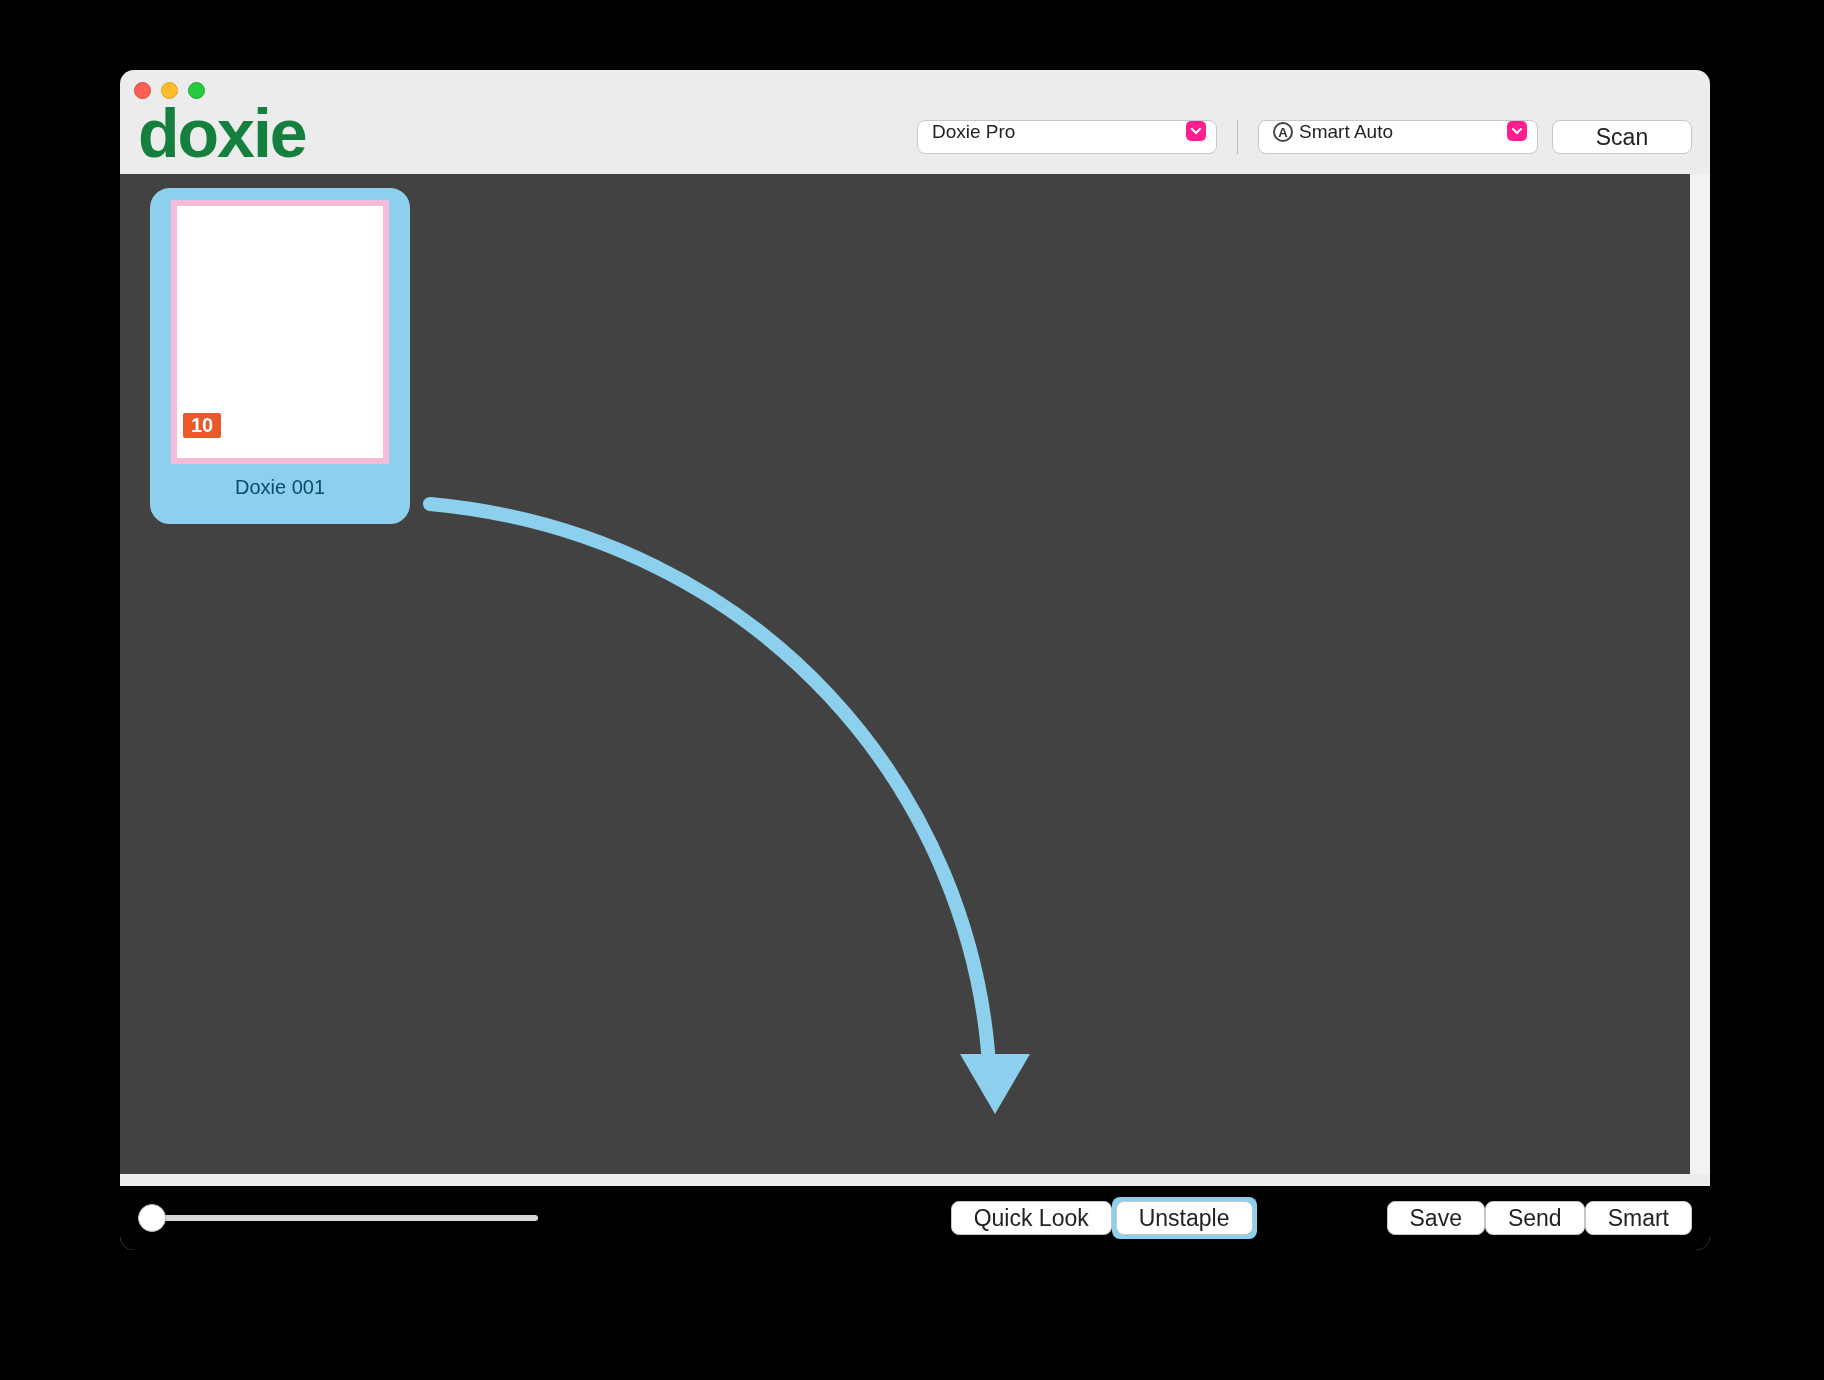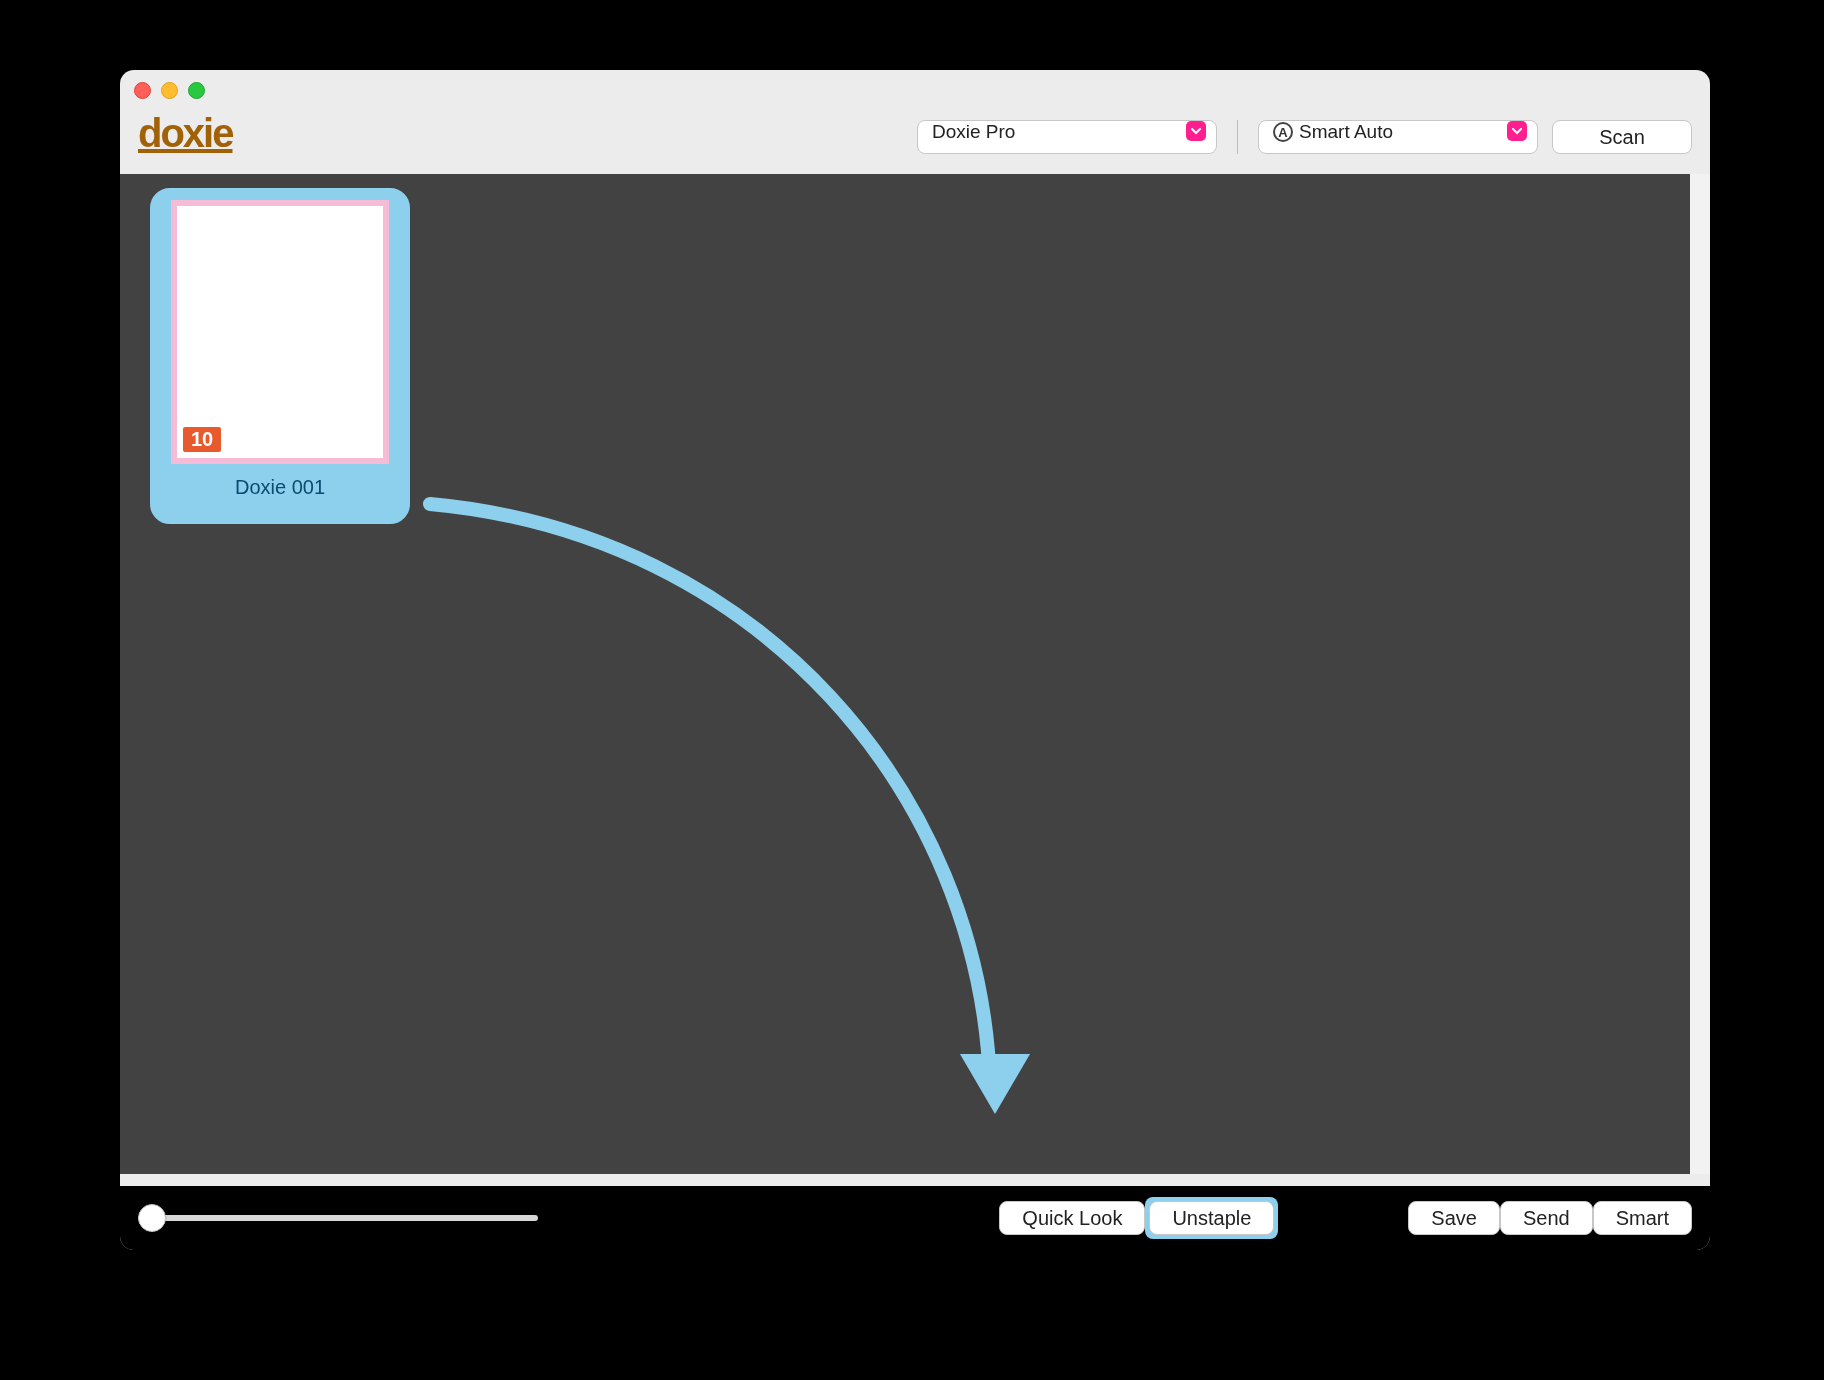--- a/index.html
+++ b/index.html
@@ -38,28 +38,27 @@
   .traffic.green { background: #28c840; border: 1px solid #1ba82f; }
 
   .toolbar {
     height: 74px;
     display: flex;
     align-items: center;
     padding: 0 18px;
     gap: 14px;
   }
   .logo {
-    font-size: 40px;
+    font-size: 68px;
     font-weight: 900;
-    color: #a16207;
+    color: #15803d;
     letter-spacing: -2px;
     font-family: "Arial Rounded MT Bold", "Arial Black", sans-serif;
     position: relative;
     top: -4px;
-    text-decoration: underline;
   }
   .spacer { flex: 1; }
 
   .dropdown {
     background: #fff;
     border: 1px solid #c7c7c7;
     border-radius: 8px;
     height: 34px;
     padding: 0 10px 0 14px;
     display: flex;
@@ -90,21 +89,21 @@
   .toolbar-divider {
     width: 1px; height: 34px; background: #bdbdbd; margin: 0 6px;
   }
 
   .btn {
     background: #fff;
     border: 1px solid #c7c7c7;
     border-radius: 8px;
     height: 34px;
     padding: 0 22px;
-    font-size: 20px;
+    font-size: 23px;
     color: #222;
     display: flex; align-items: center; justify-content: center;
     cursor: pointer;
   }
 
   .content {
     flex: 1;
     background: #424242;
     position: relative;
     overflow: hidden;
@@ -131,21 +130,21 @@
   }
   .thumb-inner {
     width: 218px;
     height: 264px;
     border: 6px solid #f6bcd7;
     background: #fff;
     position: relative;
   }
   .page-badge {
     position: absolute;
-    left: 6px; bottom: 6px;
+    left: 6px; bottom: 20px;
     background: #e85a2c;
     color: #fff;
     font-weight: 800;
     font-size: 20px;
     padding: 1px 8px;
     border-radius: 2px;
   }
   .thumb-label {
     color: #0c4a6e;
     font-size: 20px;

